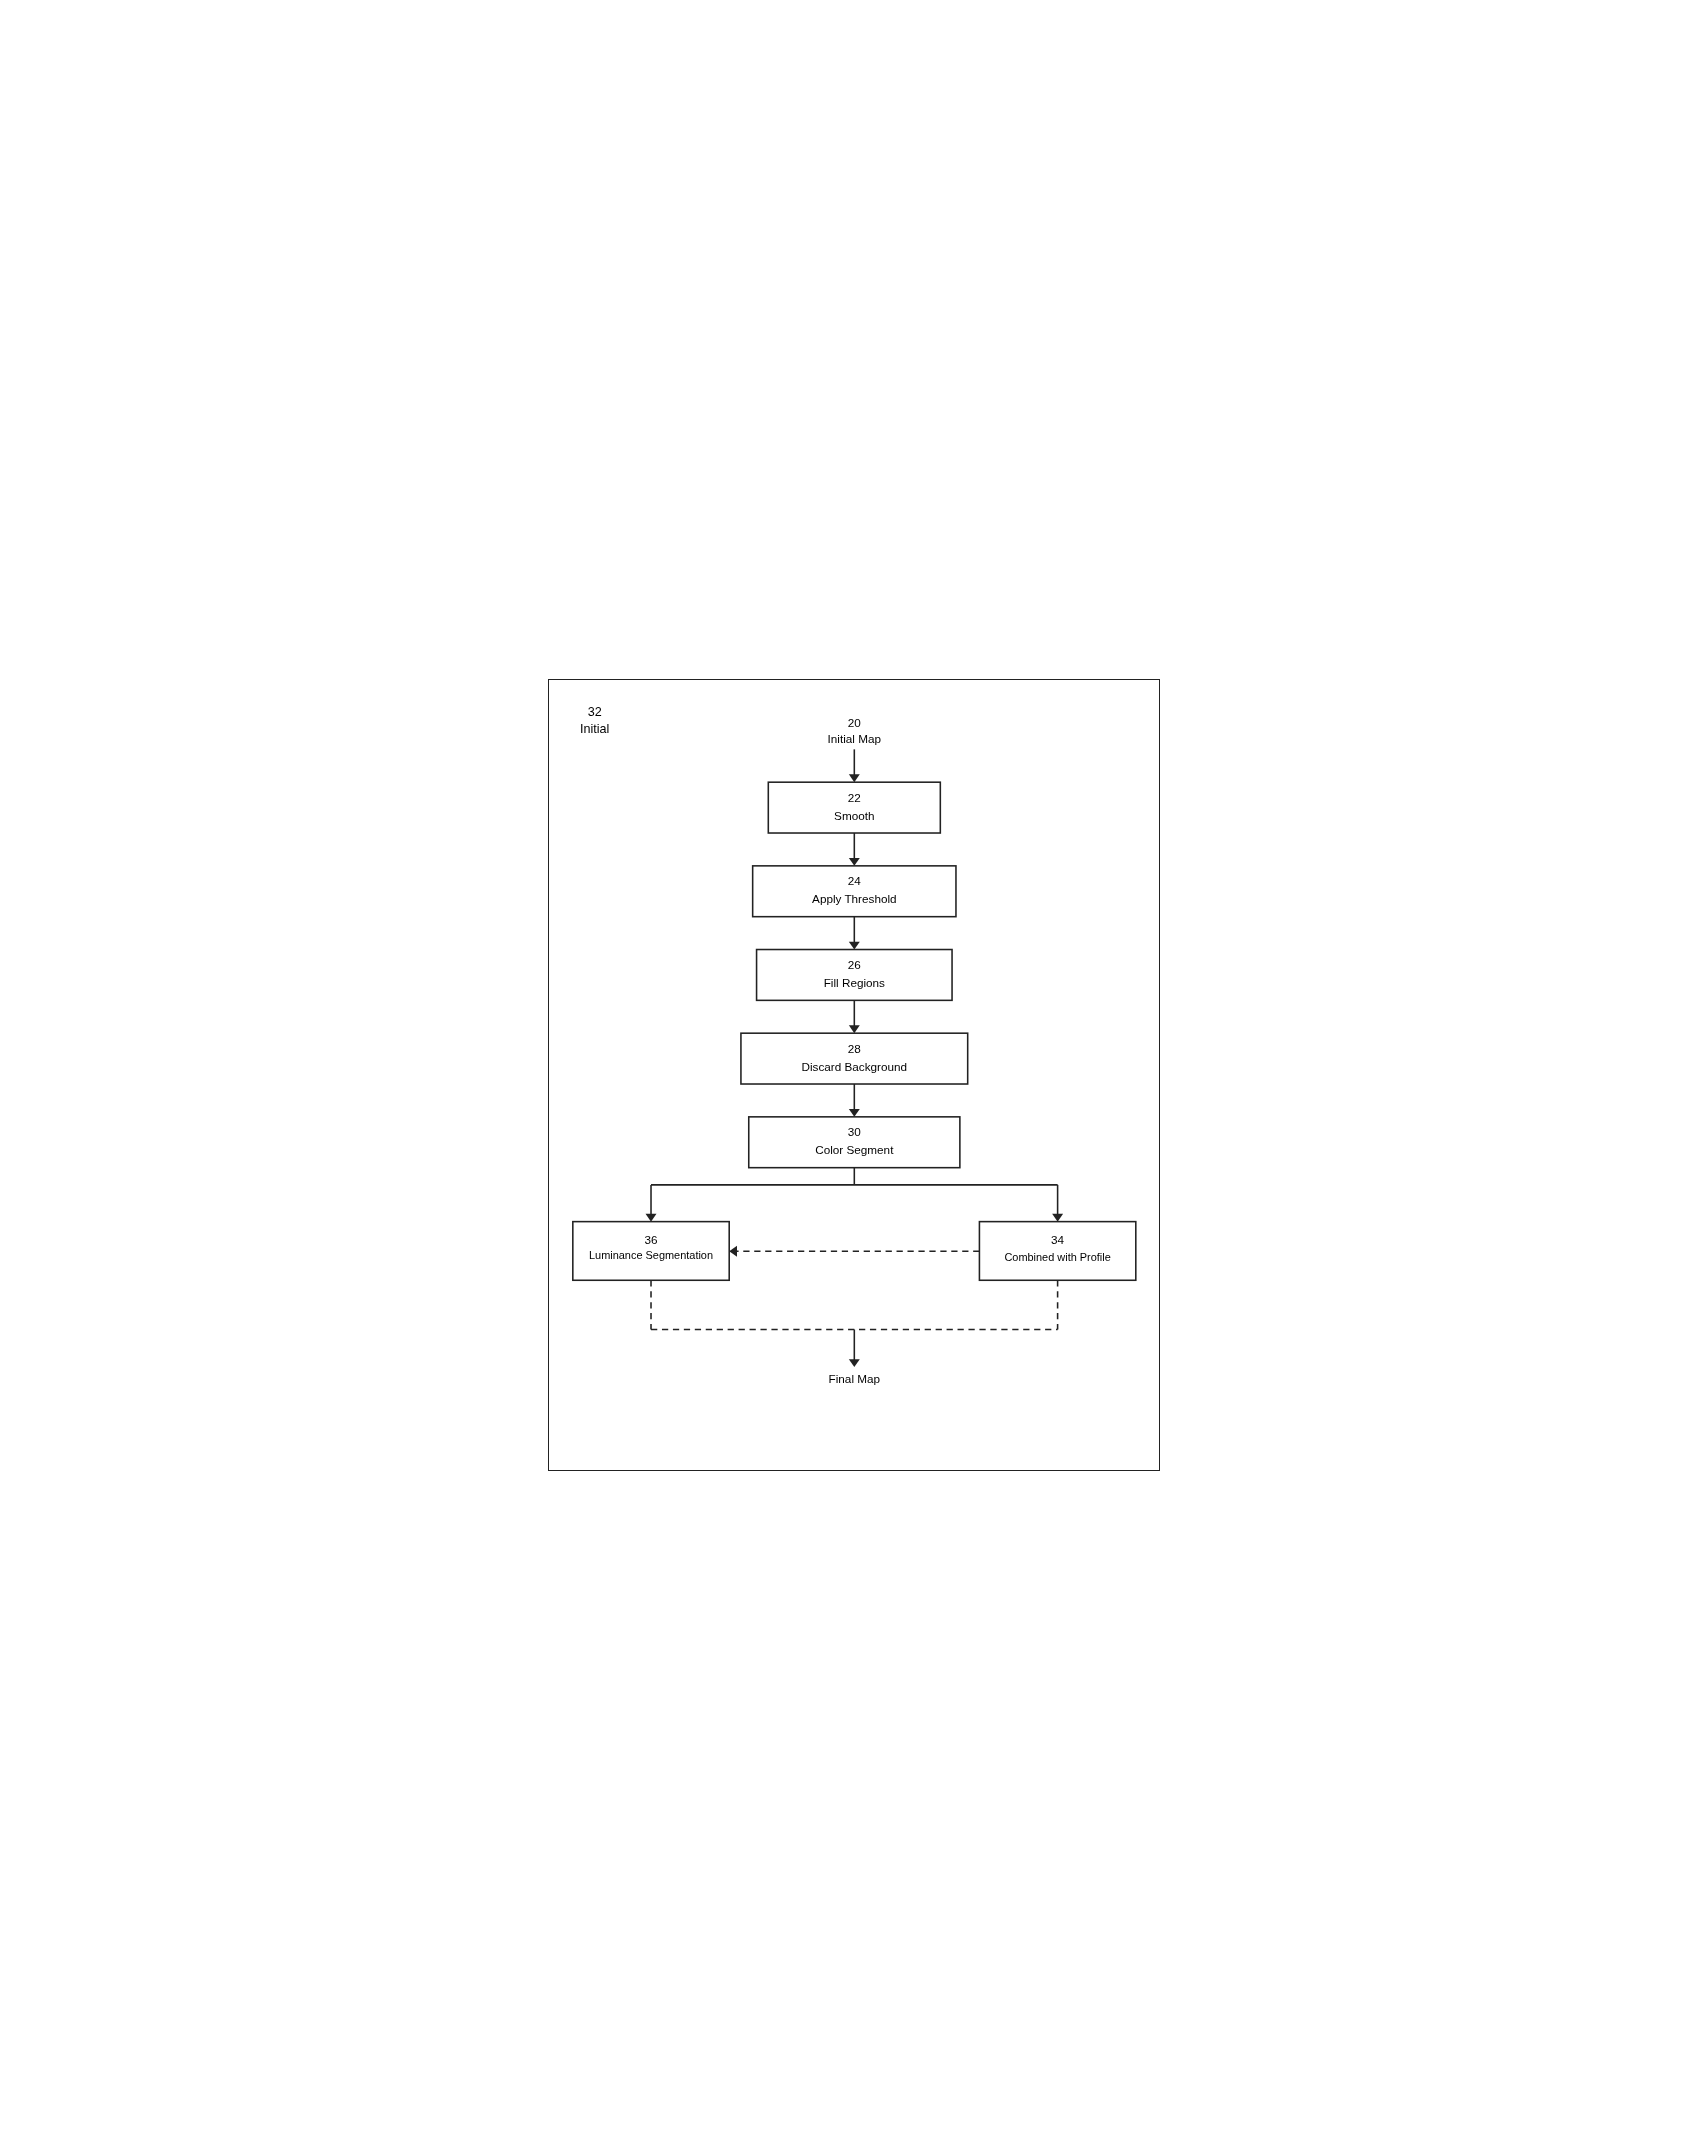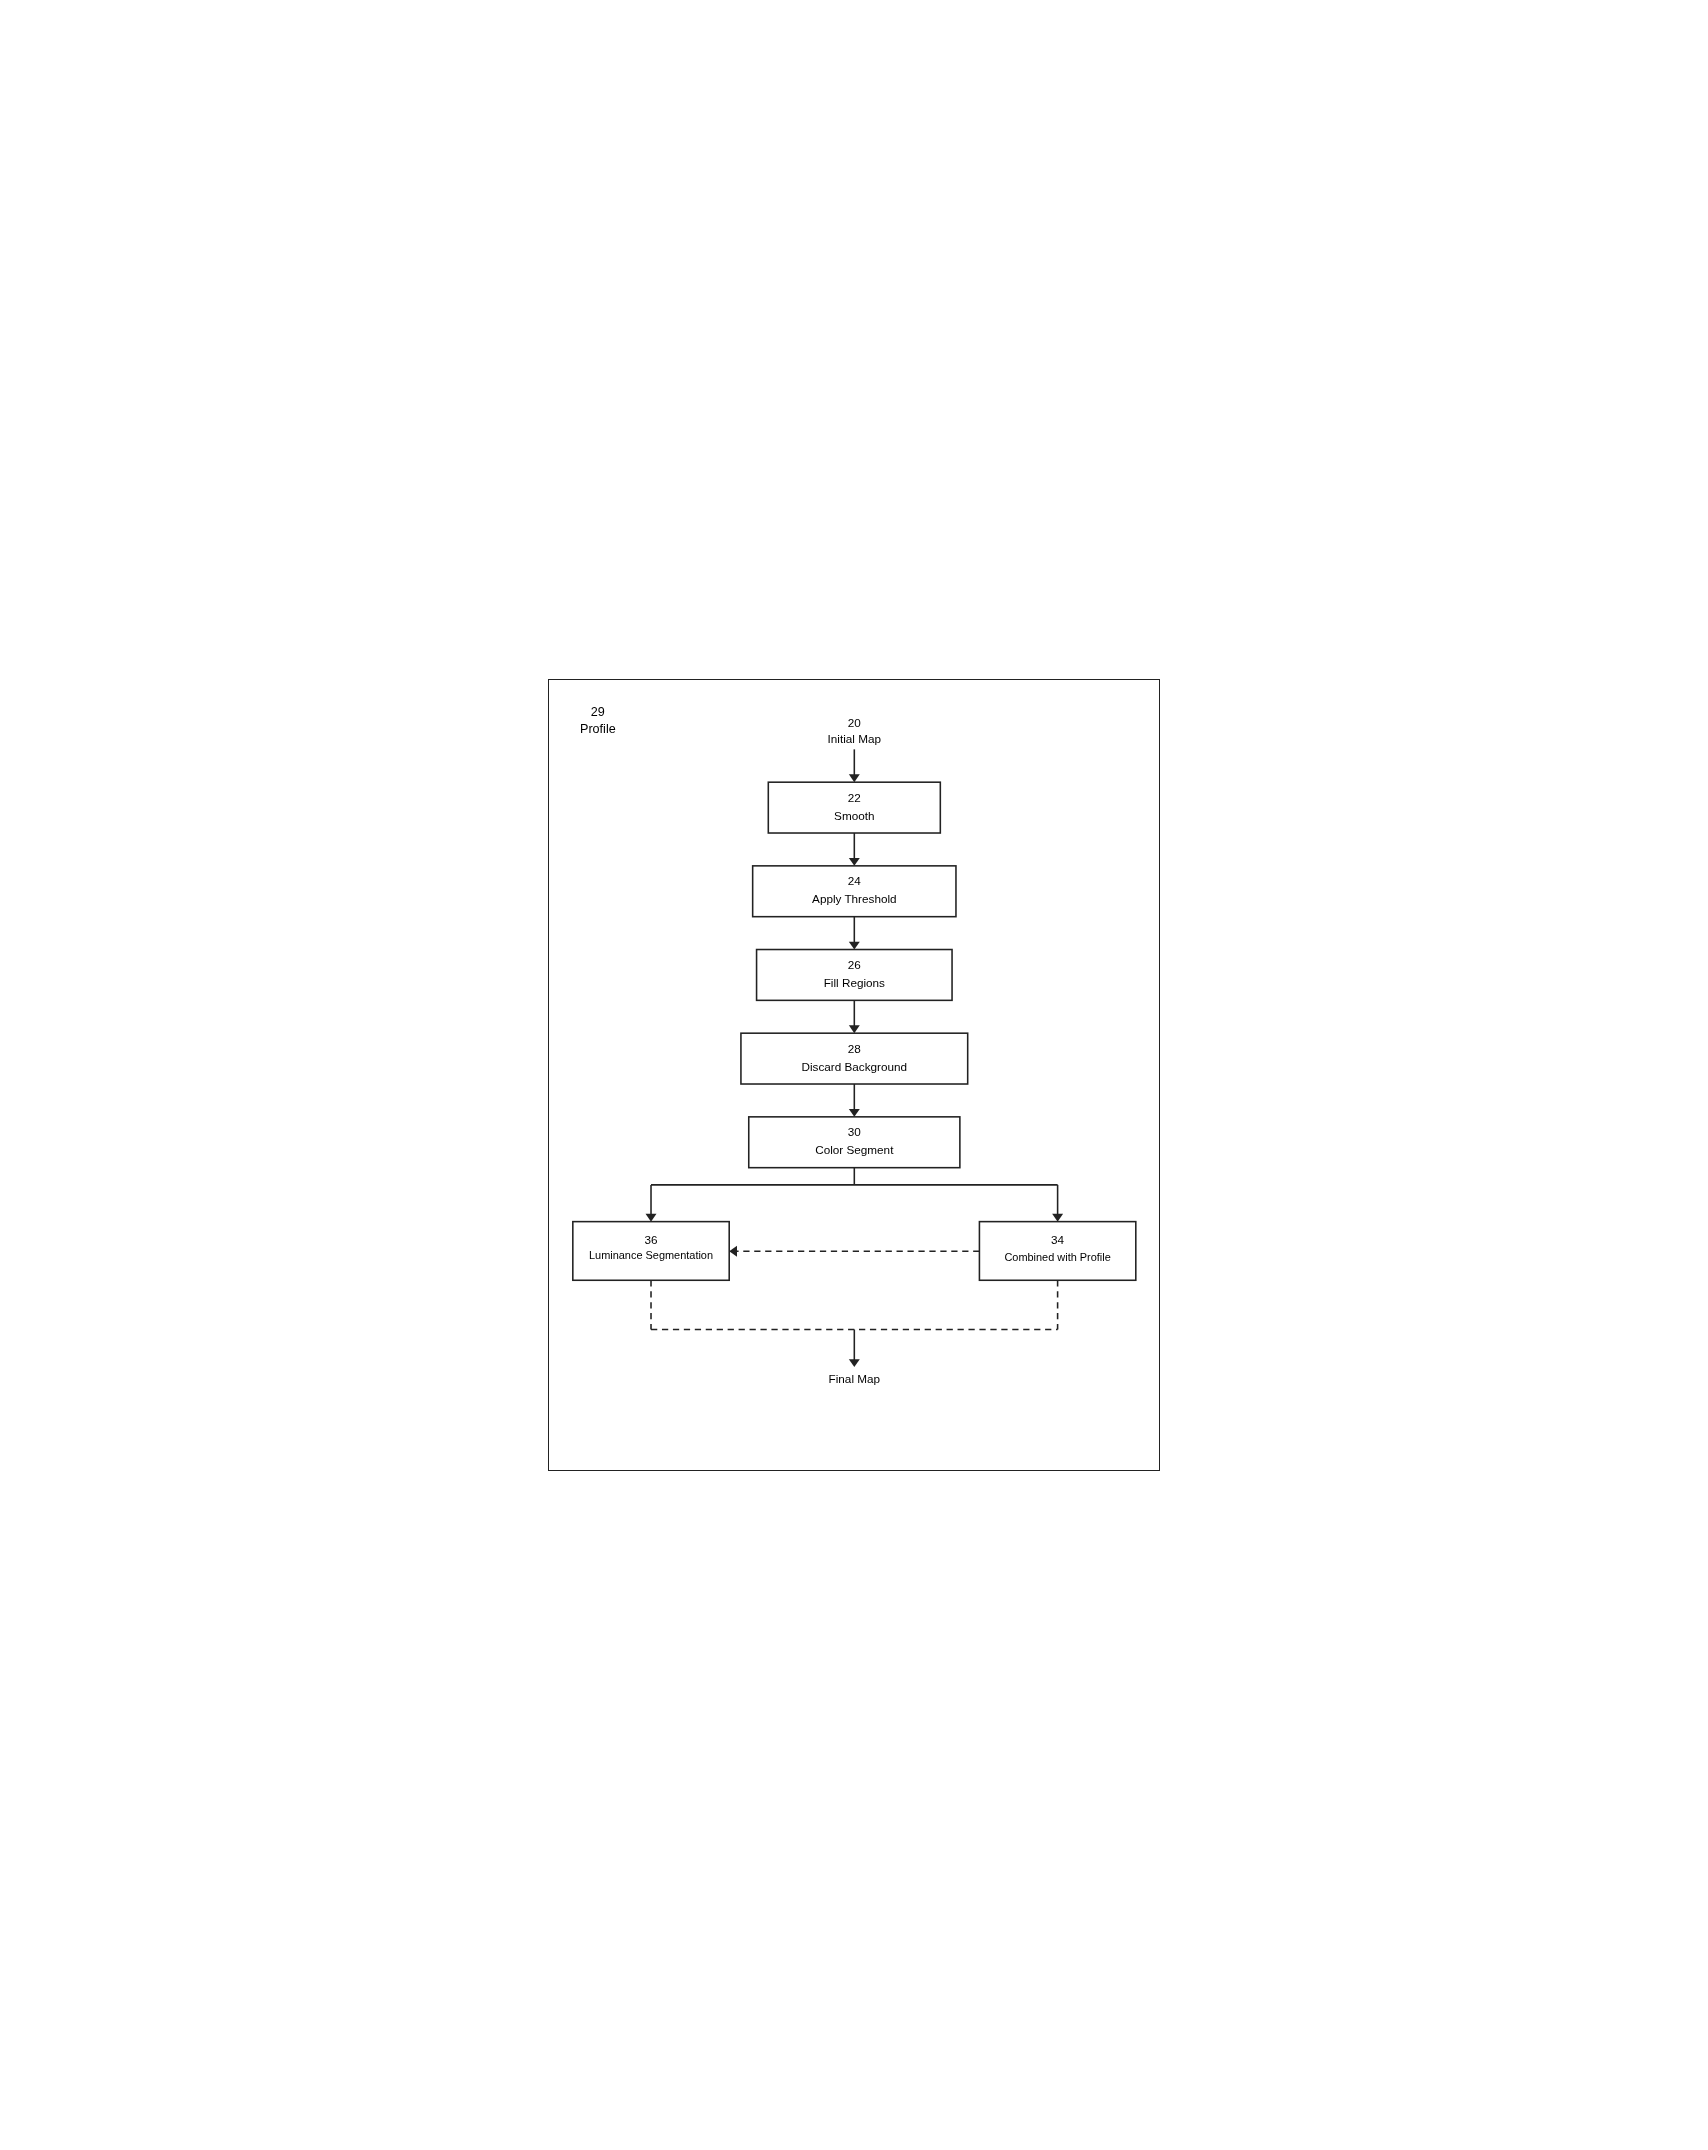--- a/index.html
+++ b/index.html
@@ -28,22 +28,22 @@
       line-height: 1.4;
       text-align: center;
     }
   </style>
 </head>
 <body>
 
 <div class="diagram-container">
 
   <div class="profile-label">
-    <span>29</span><br>
-    <span>Profile</span>
+    <span>32</span><br>
+    <span>Initial</span>
   </div>
 
   <svg width="100%" viewBox="0 0 740 940" xmlns="http://www.w3.org/2000/svg" style="display:block; margin: 0 auto;">
 
     <text x="370" y="30" text-anchor="middle" font-size="15" font-family="Arial">20</text>
     <text x="370" y="50" text-anchor="middle" font-size="15" font-family="Arial">Initial Map</text>
 
     <line x1="370" y1="58" x2="370" y2="95" stroke="#222" stroke-width="2"></line>
     <polygon points="363,90 377,90 370,100" fill="#222"></polygon>
 

